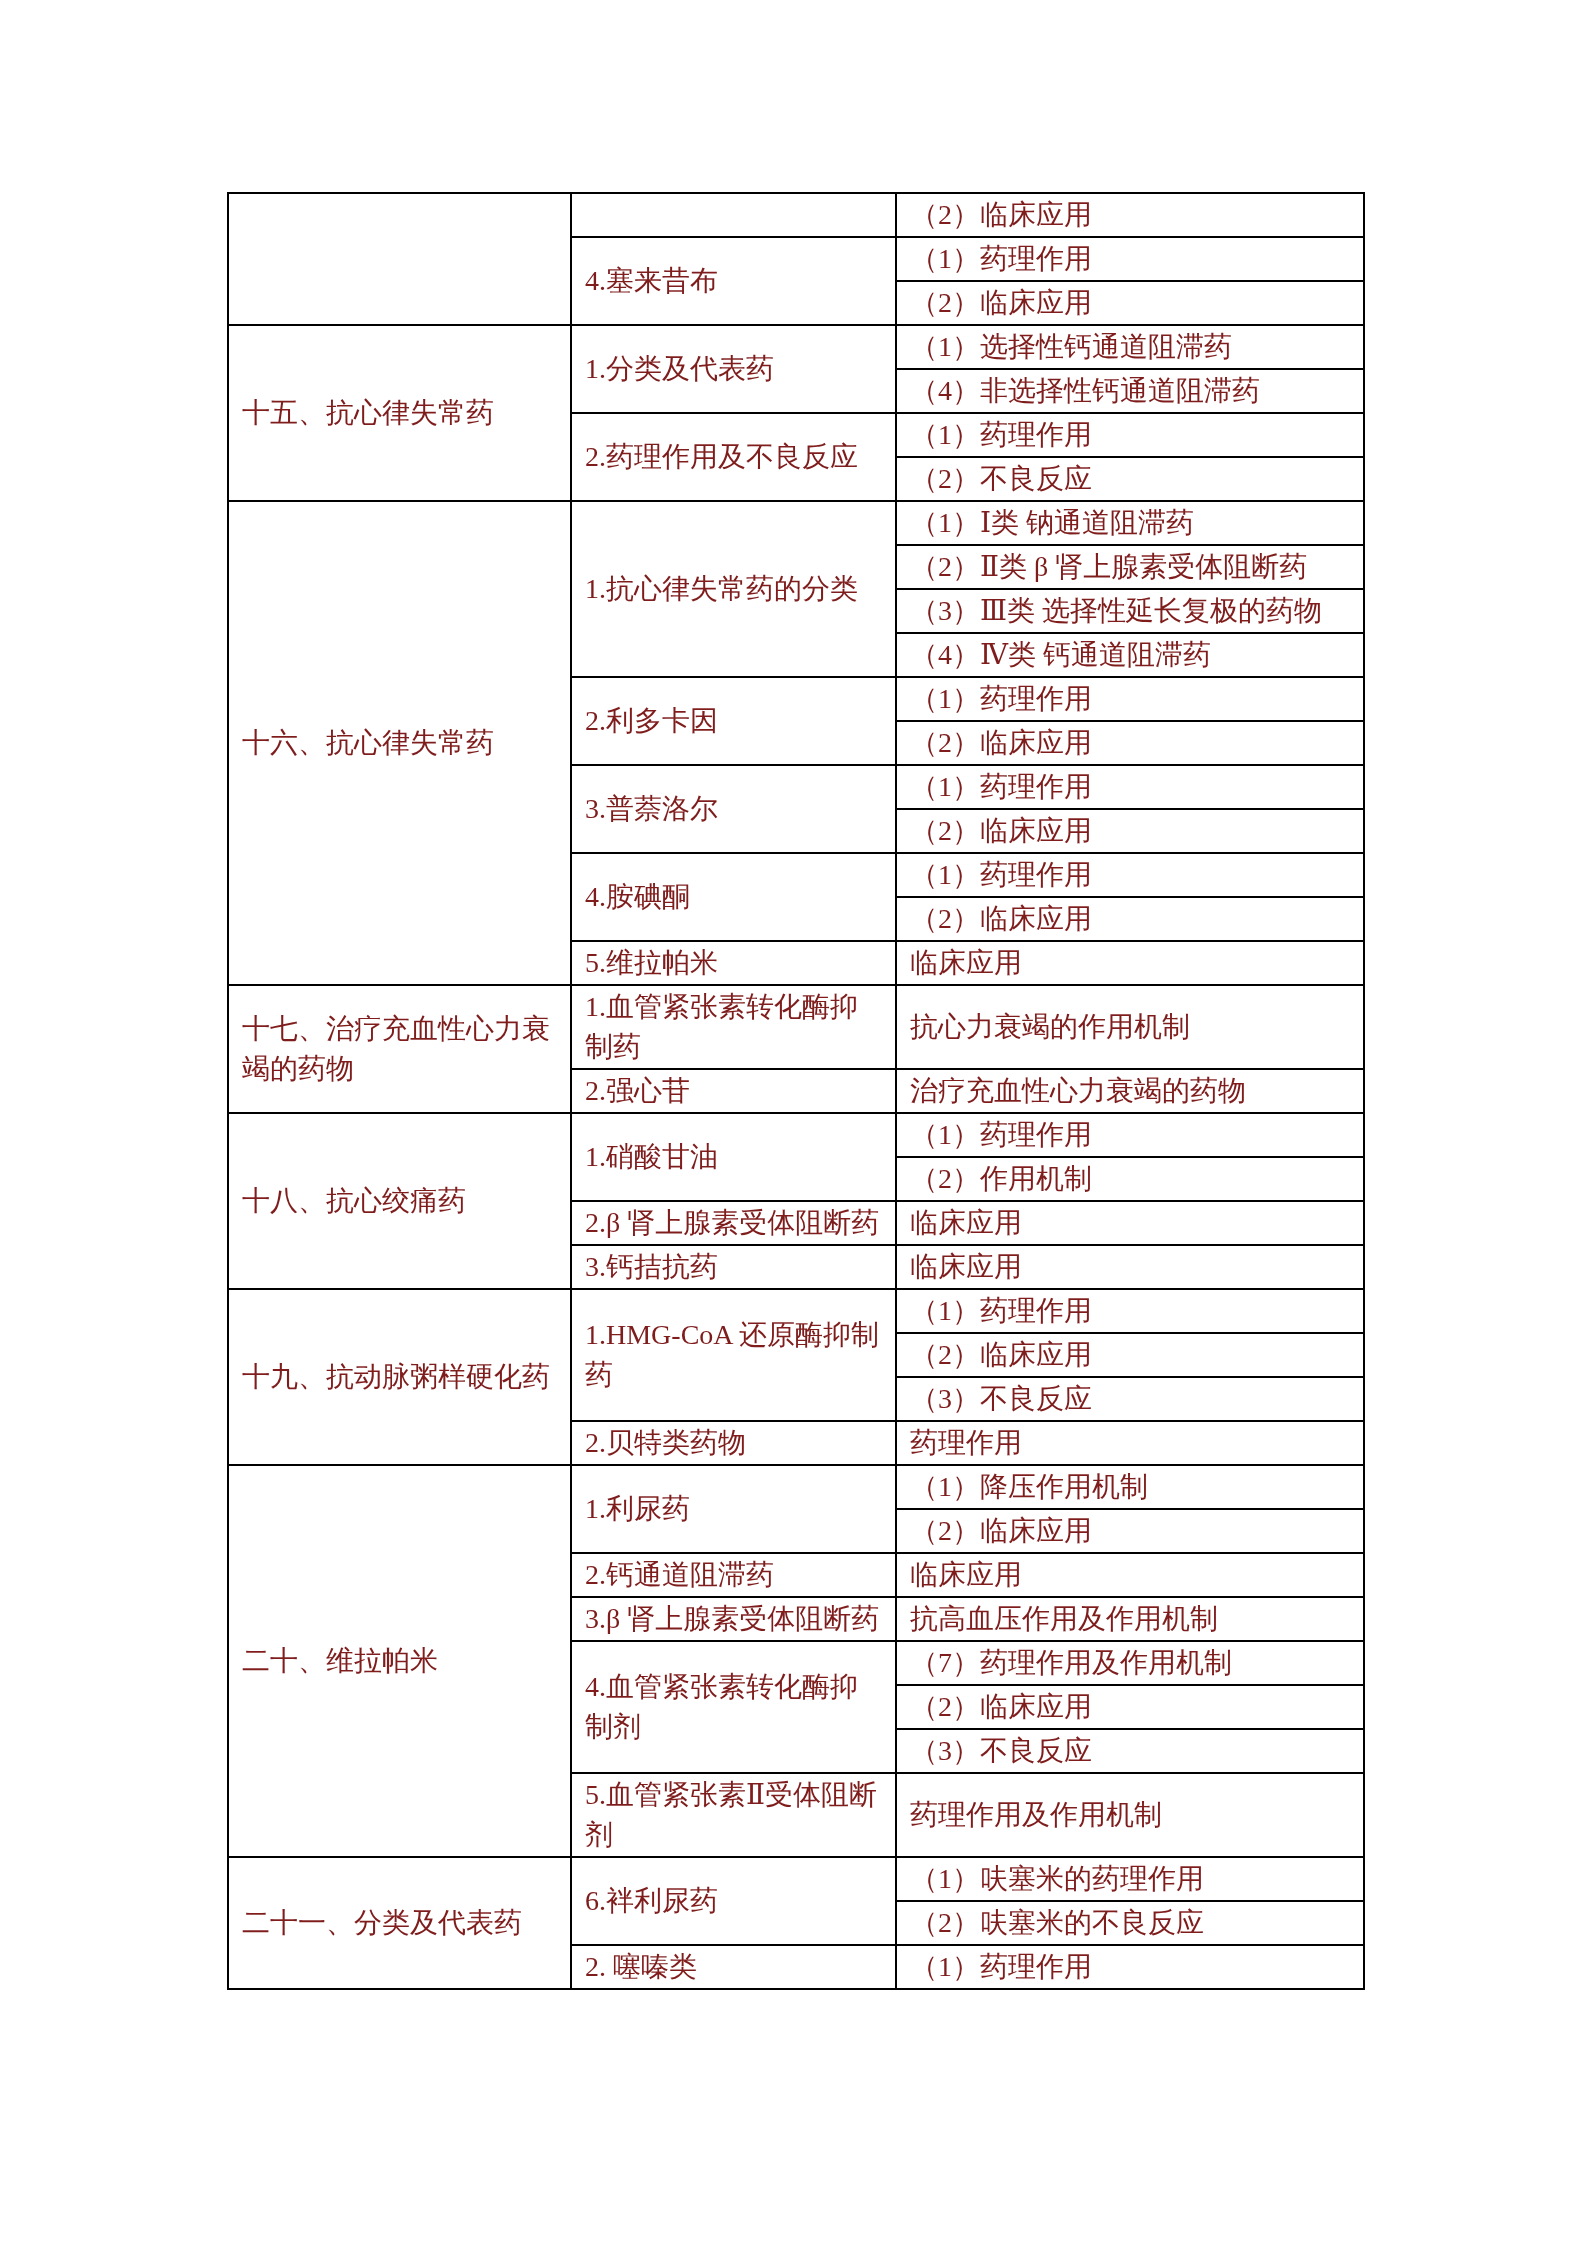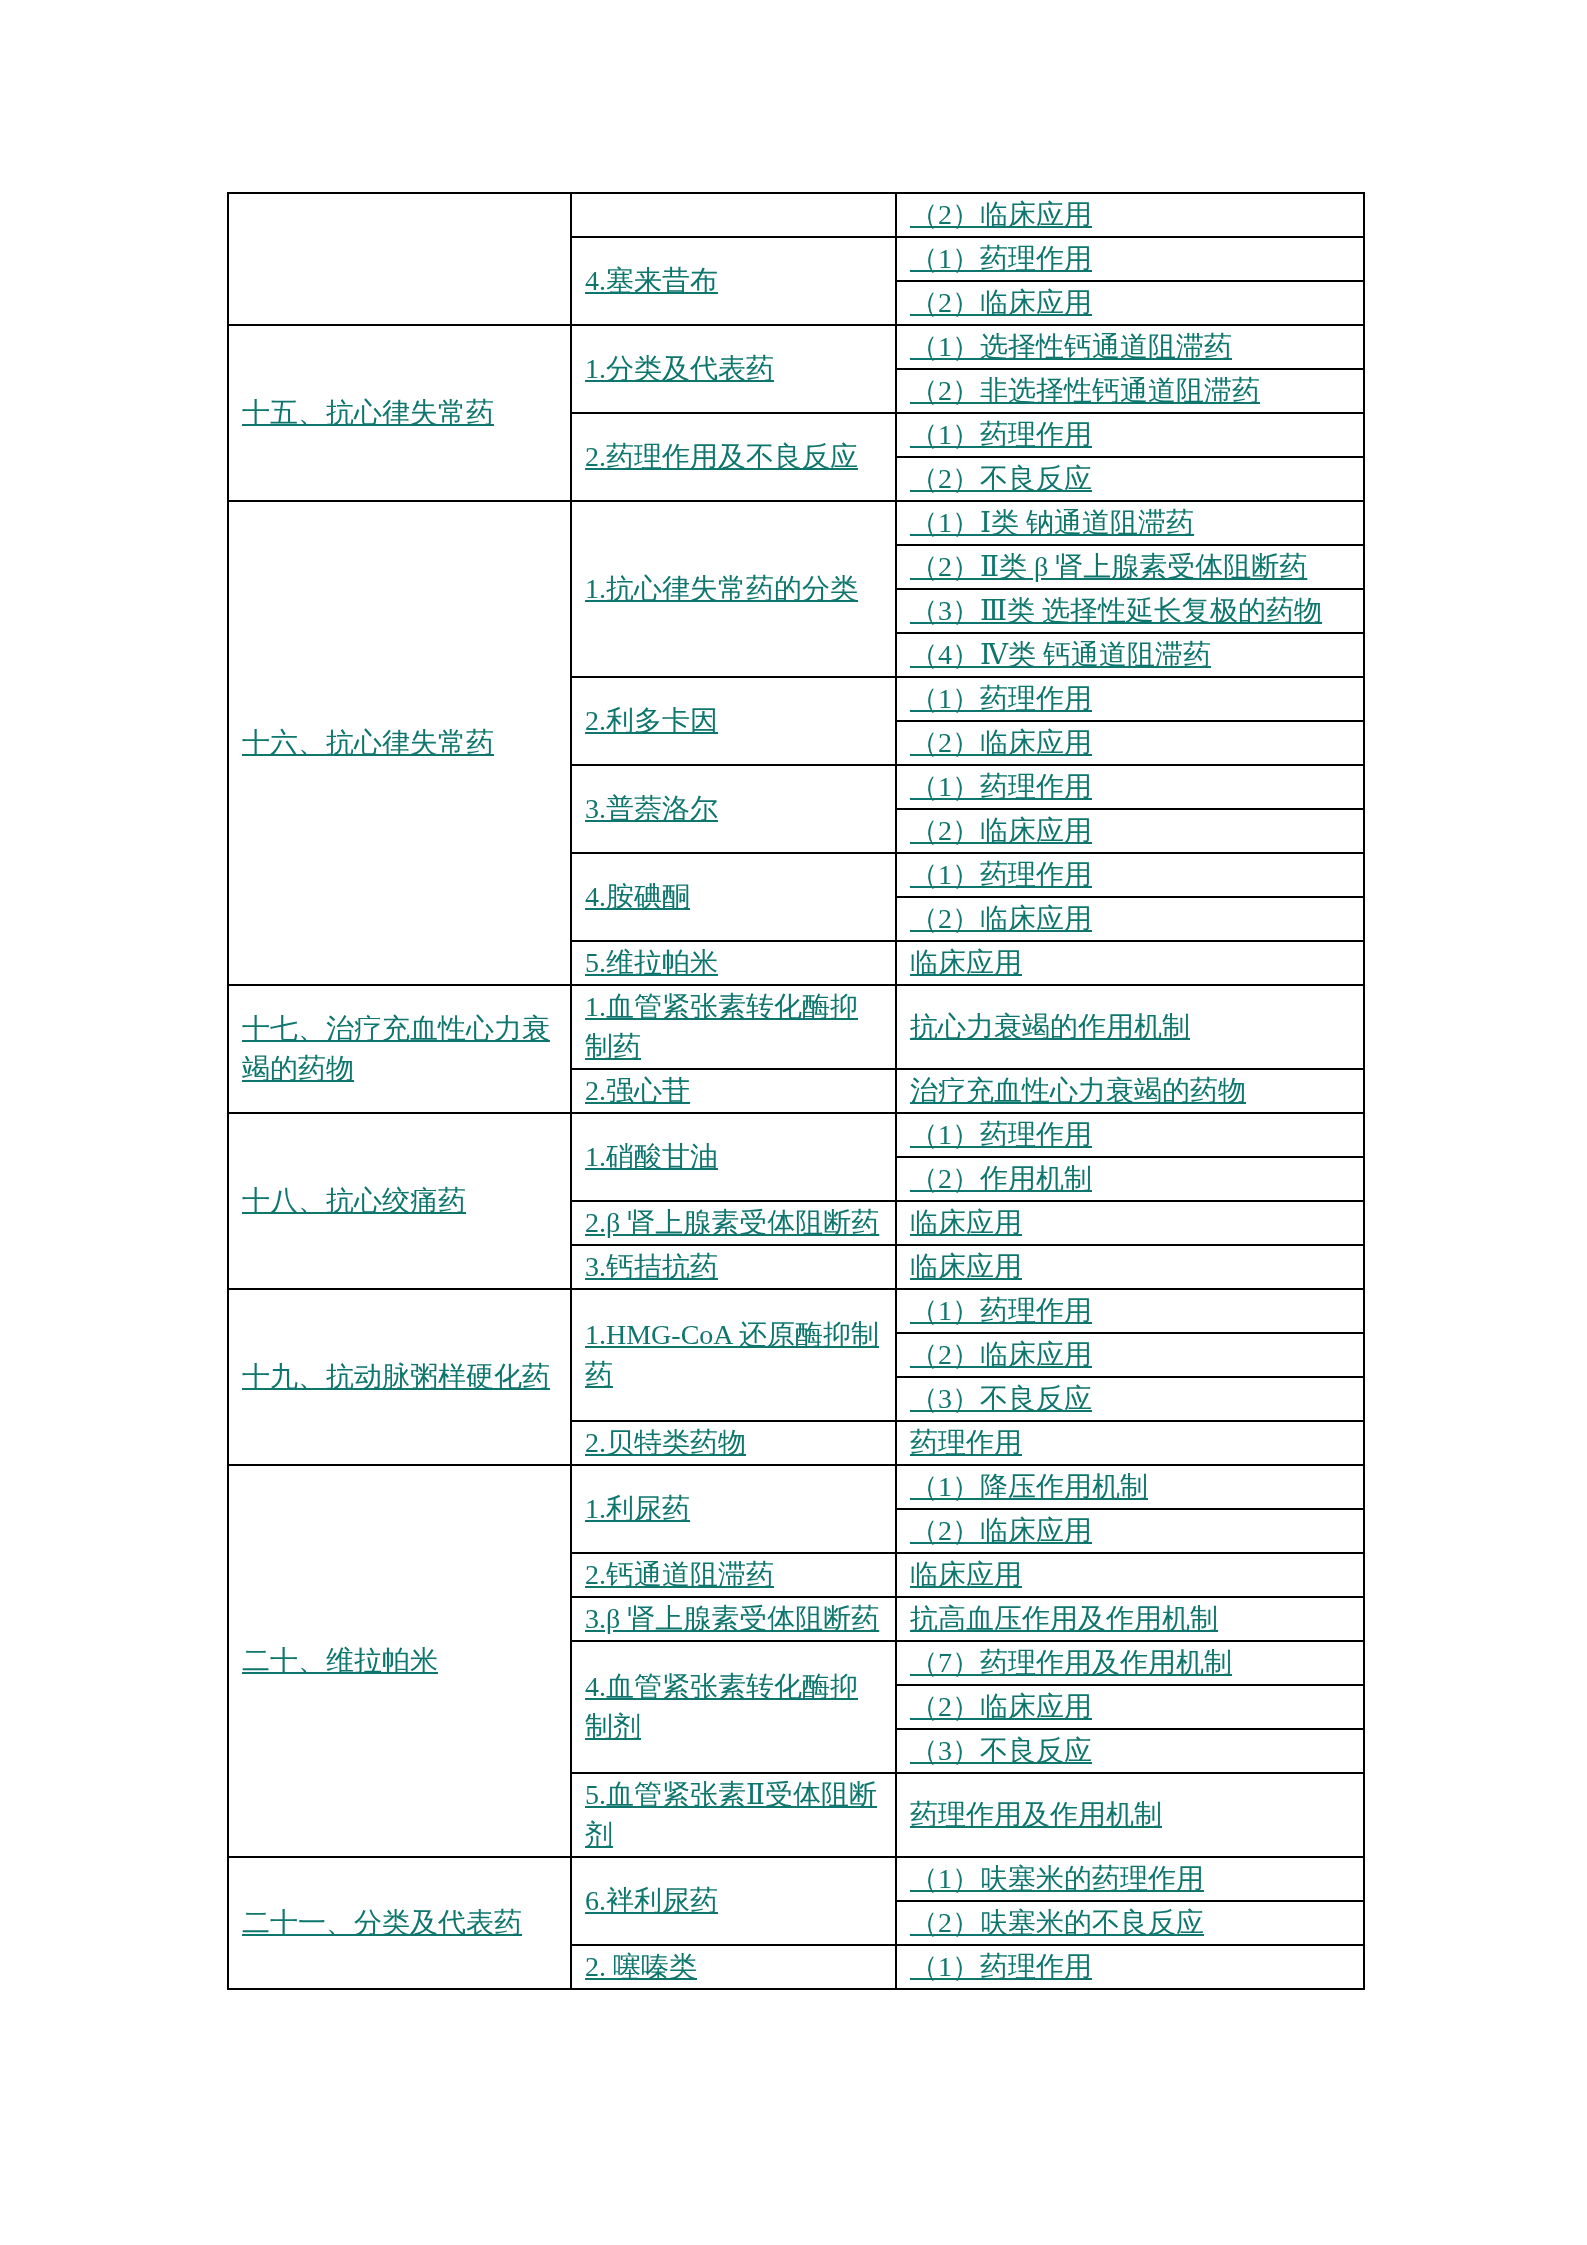--- a/index.html
+++ b/index.html
@@ -17,22 +17,21 @@
     background: #ffffff;
     overflow: hidden;
   }
   table.syllabus {
     position: absolute;
     left: 227px;
     top: 192px;
     width: 1136px;
     border-collapse: collapse;
     table-layout: fixed;
-    color: #0f766e;
-    text-decoration: underline;
+    color: #7f1d1d;
   }
   col.c1 { width: 343px; }
   col.c2 { width: 325px; }
   col.c3 { width: 468px; }
   table.syllabus tr { height: 42px; }
   table.syllabus td {
     border: 2px solid #000000;
     font-size: 28px;
     line-height: 40px;
     vertical-align: middle;
@@ -66,21 +65,21 @@
         </tr>
         <tr>
           <td class="col-detail">（2）临床应用</td>
         </tr>
         <tr>
           <td class="col-chapter" rowspan="4">十五、抗心律失常药</td>
           <td class="col-topic" rowspan="2">1.分类及代表药</td>
           <td class="col-detail">（1）选择性钙通道阻滞药</td>
         </tr>
         <tr>
-          <td class="col-detail">（2）非选择性钙通道阻滞药</td>
+          <td class="col-detail">（4）非选择性钙通道阻滞药</td>
         </tr>
         <tr>
           <td class="col-topic" rowspan="2">2.药理作用及不良反应</td>
           <td class="col-detail">（1）药理作用</td>
         </tr>
         <tr>
           <td class="col-detail">（2）不良反应</td>
         </tr>
         <tr>
           <td class="col-chapter" rowspan="11">十六、抗心律失常药</td>

